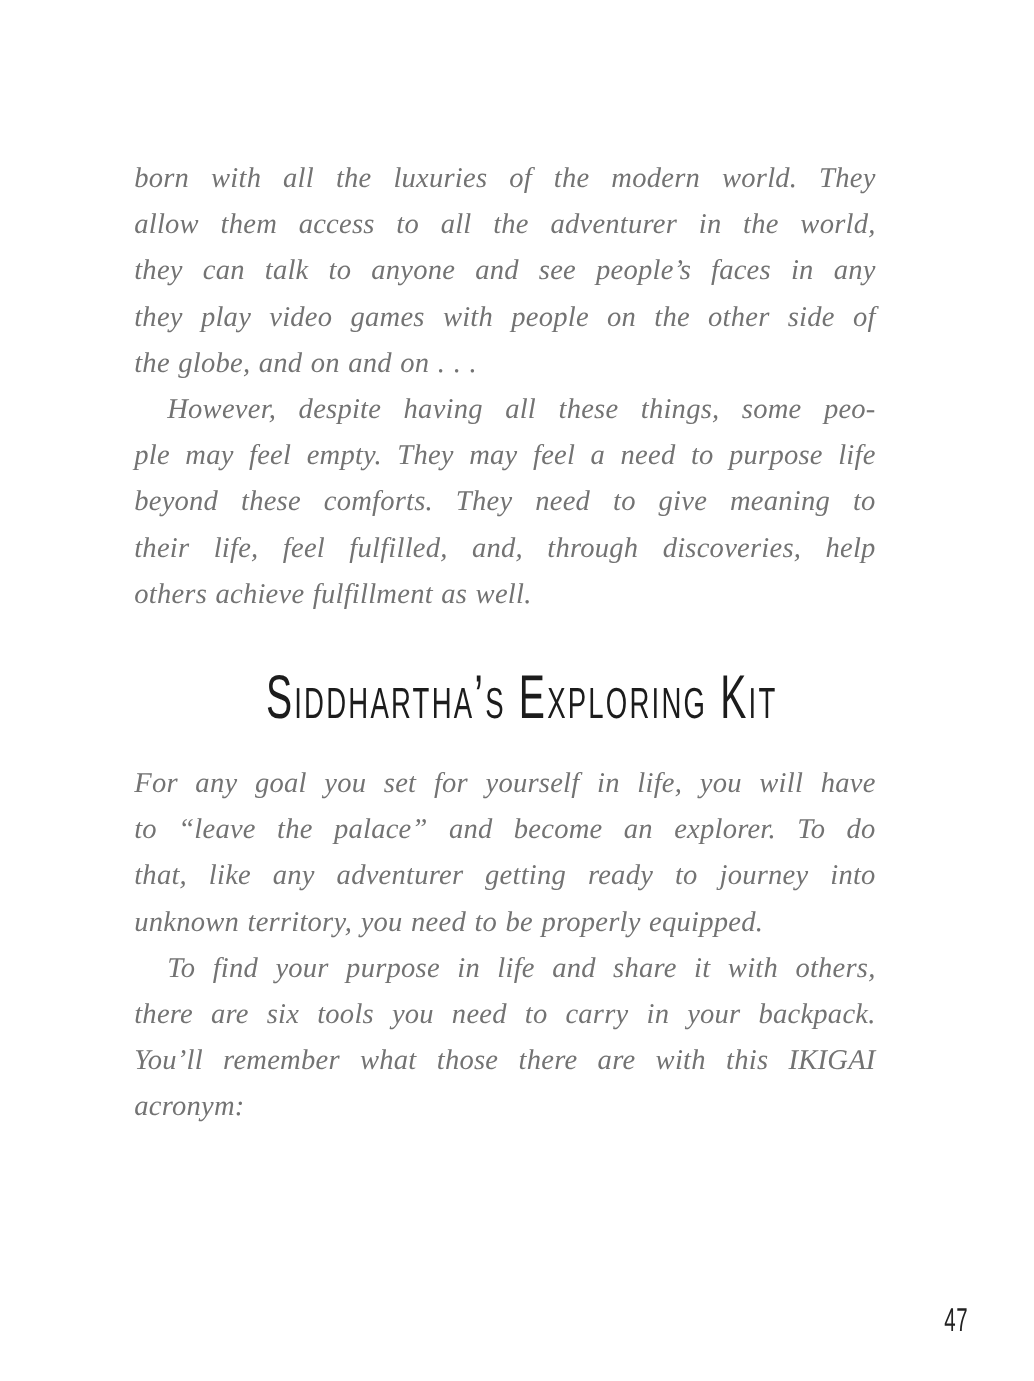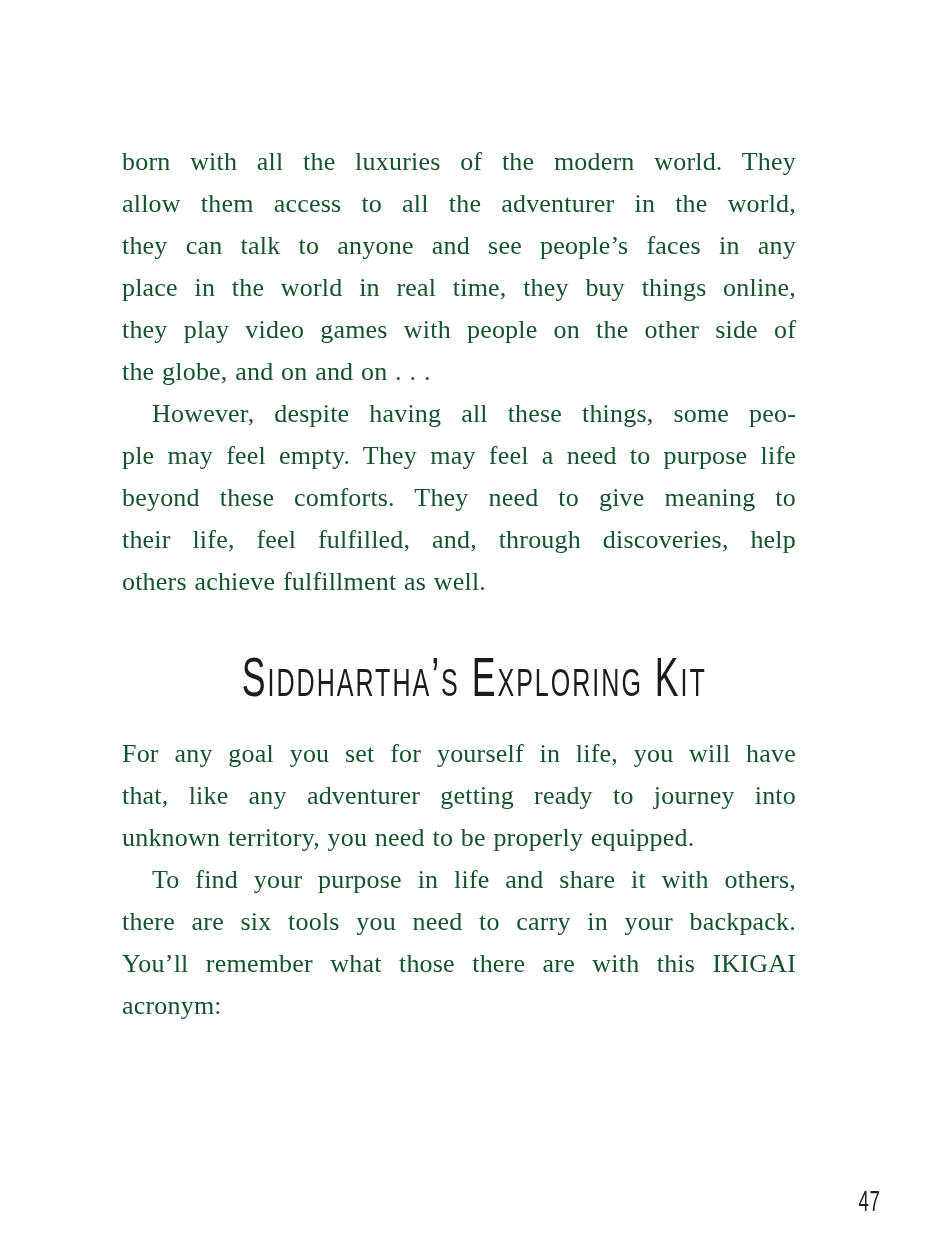--- a/index.html
+++ b/index.html
@@ -22,21 +22,22 @@
     top: 141px;
     width: 674px;
   }
   .line {
     font-size: 26px;
     line-height: 42px;
     text-align: justify;
     text-align-last: justify;
     letter-spacing: 0.2px;
     word-spacing: 1px;
-    color: #14532d;
+    color: #737373;
+    font-style: italic;
   }
   .line.indent {
     padding-left: 30px;
   }
   .line.last {
     text-align-last: left;
   }
   .section-heading {
     margin-top: 42px;
     margin-bottom: 26px;
@@ -71,34 +72,34 @@
 </style>
 </head>
 <body>
 
 <div class="book-page">
   <div class="text-block">
     <div>
         <div class="line">born with all the luxuries of the modern world. They</div>
         <div class="line">allow them access to all the adventurer in the world,</div>
         <div class="line">they can talk to anyone and see people’s faces in any</div>
-        <div class="line">place in the world in real time, they buy things online,</div>
         <div class="line">they play video games with people on the other side of</div>
         <div class="line last">the globe, and on and on . . .</div>
         <div class="line indent">However, despite having all these things, some peo-</div>
         <div class="line">ple may feel empty. They may feel a need to purpose life</div>
         <div class="line">beyond these comforts. They need to give meaning to</div>
         <div class="line">their life, feel fulfilled, and, through discoveries, help</div>
         <div class="line last">others achieve fulfillment as well.</div>
       </div>
     <div class="section-heading">
       <span class="heading-inner">Siddhartha’s Exploring Kit</span>
     </div>
     <div>
         <div class="line">For any goal you set for yourself in life, you will have</div>
+        <div class="line">to “leave the palace” and become an explorer. To do</div>
         <div class="line">that, like any adventurer getting ready to journey into</div>
         <div class="line last">unknown territory, you need to be properly equipped.</div>
         <div class="line indent">To find your purpose in life and share it with others,</div>
         <div class="line">there are six tools you need to carry in your backpack.</div>
         <div class="line">You’ll remember what those there are with this IKIGAI</div>
         <div class="line last">acronym:</div>
       </div>
   </div>
   <div class="page-number">47</div>
 </div>

